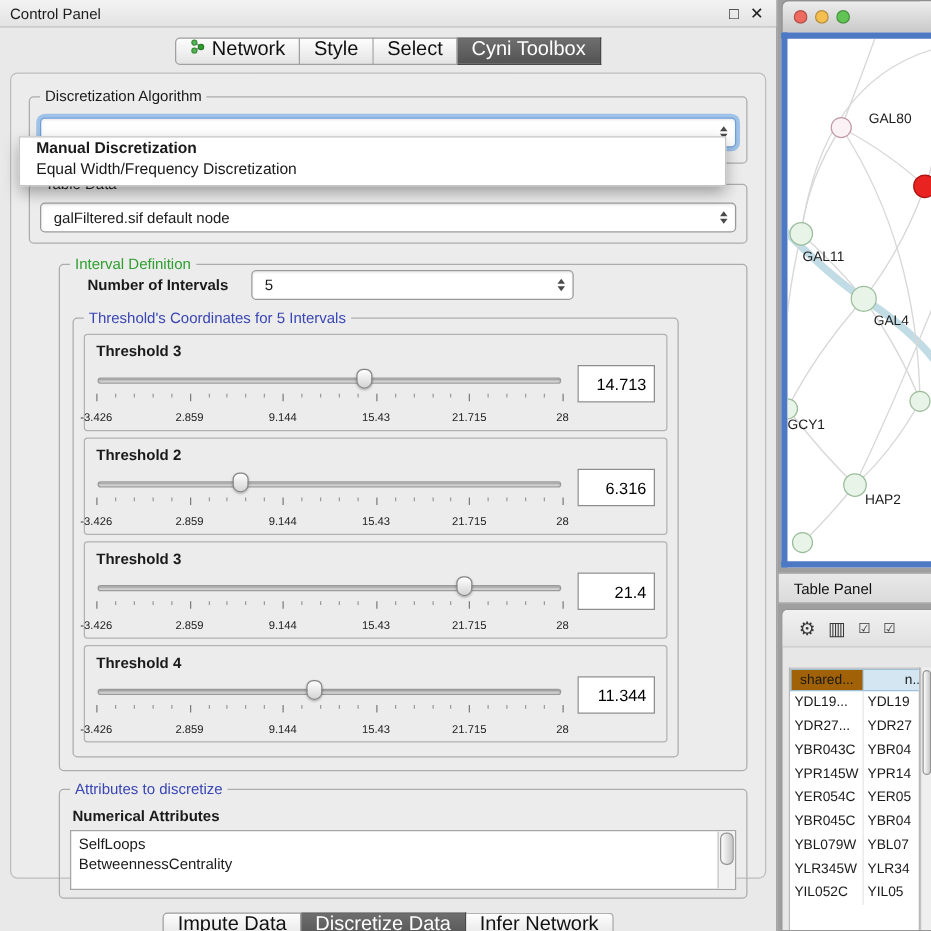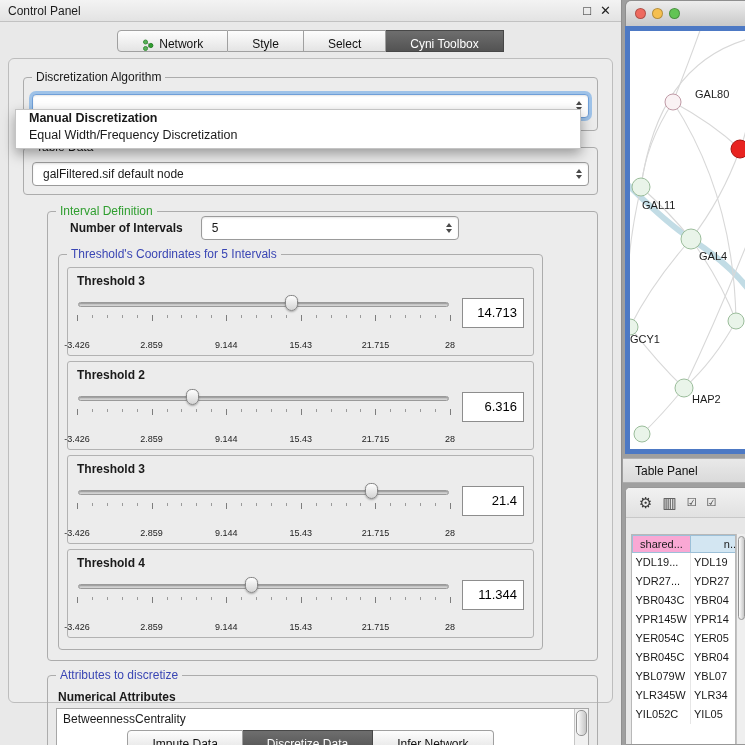--- a/index.html
+++ b/index.html
@@ -8,21 +8,21 @@
   .stage { position:relative; width:745px; height:745px; background:#9f9f9f; overflow:hidden; }
 
   
   .cp-window { position:absolute; left:0; top:0; width:622px; height:745px; background:#e9e9e9; border-right:1px solid #8f8f8f; }
   .cp-titlebar { height:22px; display:flex; align-items:center; padding:0 10px 0 8px; background:linear-gradient(#f3f3f3,#e3e3e3); border-bottom:1px solid #c2c2c2; }
   .cp-title { font-size:12px; color:#1c1c1c; }
   .cp-controls { margin-left:auto; display:flex; gap:9px; align-items:center; font-size:13px; color:#222; }
   .cp-body { position:relative; padding:4px 4px 0; }
 
   .tab-row { display:flex; justify-content:center; align-items:stretch; height:22px; margin:4px 0 6px; }
-  .tab { display:flex; align-items:flex-end; gap:5px; padding:0 24px; background:linear-gradient(#fdfdfd,#e4e4e4); border:1px solid #a0a0a0; border-left:none; font-size:12px; color:#111; cursor:default; }
+  .tab { display:flex; align-items:flex-start; gap:5px; padding:0 11px; background:linear-gradient(#fdfdfd,#e4e4e4); border:1px solid #a0a0a0; border-left:none; font-size:16px; color:#111; cursor:default; }
   .tab.first { border-left:1px solid #a0a0a0; border-radius:4px 0 0 4px; }
   .tab.last { border-radius:0 4px 4px 0; }
   .tab.selected { background:linear-gradient(#6e6e6e,#535353); color:#fff; border-color:#474747; }
 
   .inner-panel { position:relative; margin:0 4px; height:645px; border:1px solid #bdbdbd; border-radius:6px; background:#ececec; padding:12px 10px 0; }
 
   .group { position:relative; border:1px solid #acacac; border-radius:4px; padding:14px 8px 8px; margin:6px 4px 0; }
   .group-title { position:absolute; top:-8px; left:8px; background:#ececec; padding:0 4px; font-size:12px; color:#1a1a1a; }
   .title-green { color:#2f9e2f; }
   .title-blue { color:#3a46b4; }
@@ -48,21 +48,21 @@
   .thr-group { margin:14px 46px 2px 2px; padding:12px 8px 6px; }
   .threshold-box { border:1px solid #b2b2b2; border-radius:3px; background:#ececec; padding:6px 9px 4px; margin-bottom:5px; display:flex; gap:12px; }
   .thr-left { flex:1; min-width:0; }
   .thr-label { font-weight:bold; font-size:12px; margin-bottom:7px; }
   .slider { position:relative; height:18px; }
   .slider .track { position:absolute; left:1px; right:1px; top:7px; height:5px; background:linear-gradient(#bdbdbd,#d6d6d6); border:1px solid #9a9a9a; border-radius:3px; box-shadow:inset 0 1px 1px rgba(0,0,0,.18); }
   .slider .handle { position:absolute; top:0; width:13px; height:16px; margin-left:-7px; background:linear-gradient(#fefefe,#d4d4d4); border:1px solid #868686; border-radius:6px 6px 7px 7px; box-shadow:0 1px 2px rgba(0,0,0,.3); }
   .ticks { position:relative; height:6px; margin-top:2px; }
   .ticks i { position:absolute; top:0; width:1px; height:3px; background:#9a9a9a; }
   .ticks i.major { height:6px; background:#7d7d7d; }
-  .scale { position:relative; height:11px; margin-top:19px; font-size:9px; color:#222; }
+  .scale { position:relative; height:11px; margin-top:8px; font-size:9px; color:#222; }
   .scale span { position:absolute; top:0; transform:translateX(-50%); white-space:nowrap; }
   .thr-value { width:62px; height:30px; align-self:center; border:1px solid #8d8d8d; background:#fff; font:13px "Liberation Sans","DejaVu Sans",sans-serif; text-align:right; padding:0 6px; }
 
   .attr-group { margin-left:28px; margin-top:14px; padding-bottom:6px; }
   .attr-group .bold-label { margin:0 0 4px 2px; }
   .listbox { position:relative; background:#fff; border:1px solid #a6a6a6; height:48px; overflow:hidden; padding:2px 18px 0 6px; }
   .list-item { font-size:12px; height:16px; line-height:16px; white-space:nowrap; }
   .list-scrollbar { position:absolute; right:0; top:0; bottom:0; width:14px; background:#f1f1f1; border-left:1px solid #c6c6c6; }
   .list-scrollbar .thumb { position:absolute; top:1px; left:1px; width:11px; height:26px; background:linear-gradient(90deg,#fdfdfd,#c6c6c6); border:1px solid #949494; border-radius:5px; }
 
@@ -79,21 +79,21 @@
   .node-label { font:11px "Liberation Sans","DejaVu Sans",sans-serif; fill:#1c1c1c; }
 
   .table-strip { position:absolute; left:623px; top:458px; width:122px; height:25px; background:linear-gradient(#e9e9e9,#dadada); border-top:1px solid #b2b2b2; border-bottom:1px solid #adadad; line-height:24px; padding-left:12px; font-size:12px; color:#111; }
 
   .table-window { position:absolute; left:625px; top:487px; width:122px; height:258px; background:#e7e7e7; border:1px solid #979797; border-radius:5px 0 0 0; overflow:hidden; }
   .table-toolbar { height:30px; display:flex; align-items:center; gap:10px; padding-left:13px; background:linear-gradient(#f1f1f1,#e1e1e1); border-bottom:1px solid #c8c8c8; }
   .tb-icon { font-size:15px; color:#383838; }
   .tb-check { font-size:11px; color:#383838; }
   .table-wrap { position:absolute; left:5px; right:10px; top:46px; bottom:0; background:#fff; border:1px solid #b8b8b8; border-bottom:none; overflow:hidden; }
   .table-wrap table { border-collapse:collapse; width:140px; font-size:11px; table-layout:fixed; }
-  .table-wrap th { width:58px; background:#f9a8d4; border:1px solid #9cc0d8; font-weight:normal; text-align:center; height:17px; font-size:11px; overflow:hidden; white-space:nowrap; }
+  .table-wrap th { width:58px; background:#a16207; border:1px solid #9cc0d8; font-weight:normal; text-align:center; height:17px; font-size:11px; overflow:hidden; white-space:nowrap; }
   .table-wrap th + th { background:#d3e6f2; width:82px; }
   .table-wrap td { height:19px; padding:0 3px; border-right:1px solid #e6e6e6; white-space:nowrap; overflow:hidden; color:#1a1a1a; }
   .table-scrollbar { position:absolute; right:0; top:46px; bottom:0; width:10px; background:#efefef; border-left:1px solid #c2c2c2; }
   .table-scrollbar .thumb { margin:2px 1px; height:84px; background:linear-gradient(90deg,#fdfdfd,#c6c6c6); border:1px solid #949494; border-radius:4px; }
 </style>
 </head>
 <body>
 
 <div class="stage">
 
@@ -363,20 +363,21 @@
           </div>
         </div>
 
         <div class="group attr-group">
           <span class="group-title title-blue">Attributes to discretize</span>
           <div class="bold-label">Numerical Attributes</div>
           <div class="listbox">
             <div class="list-scrollbar">
                 <div class="thumb"></div>
               </div>
+          <div class="list-item">SelfLoops</div>
               <div class="list-item">BetweennessCentrality</div>
             </div>
         </div>
 
         <button class="apply-btn">Apply</button>
       </div>
 
       <nav class="tab-row bottom-tabs">
         <div class="tab first">
             <span>Impute Data</span>

